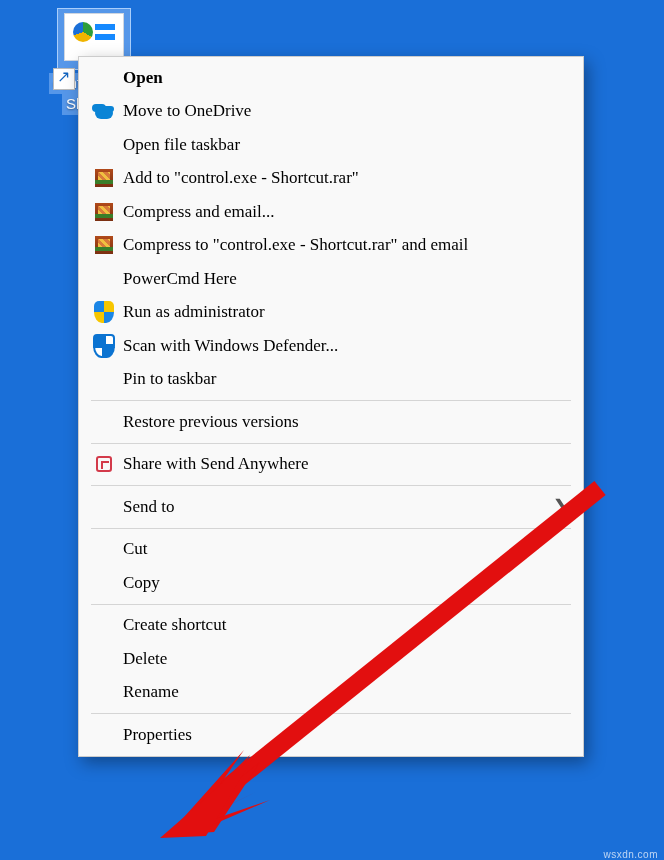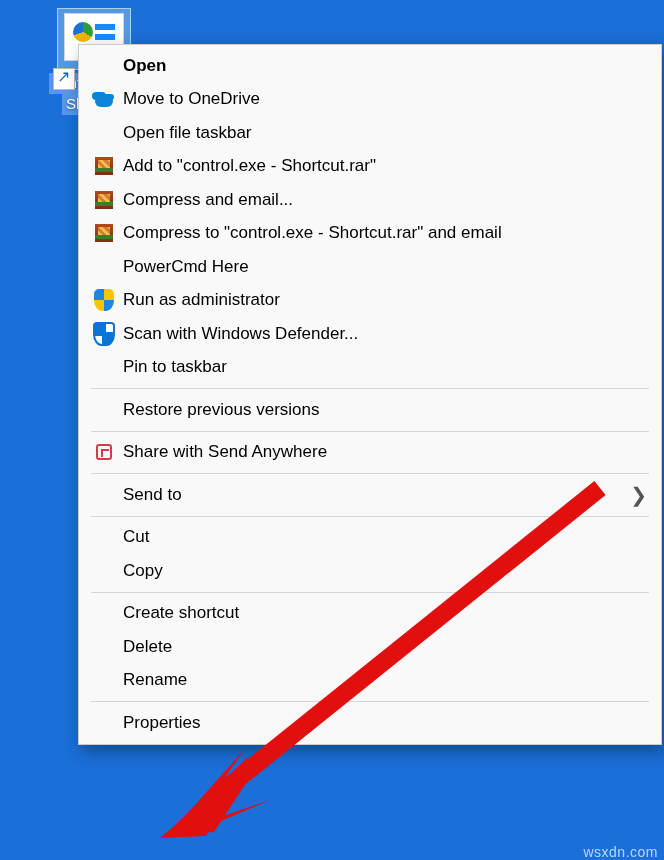--- a/index.html
+++ b/index.html
@@ -65,26 +65,27 @@
     display: inline-block;
     background: rgba(160,200,255,0.45);
     padding: 1px 4px;
     line-height: 1.25;
     text-shadow: 0 1px 2px rgba(0,0,0,0.4);
     white-space: nowrap;
   }
 
   .context-menu {
     position: absolute;
-    top: 44px; left: 78px;
-    width: 584px;
+    top: 56px; left: 78px;
+    width: 506px;
     background: #f9f9f9;
     border: 1px solid #ccc;
     box-shadow: 4px 6px 16px rgba(0,0,0,0.35);
     padding: 4px 0;
+    font-family: Liberation Serif, serif;
   }
   .item {
     display: flex;
     align-items: center;
     height: 33.5px;
     padding: 0 14px 0 10px;
     color: #000;
     white-space: nowrap;
   }
   .item.bold .lbl { font-weight: 600; }
@@ -152,21 +153,21 @@
   }
 
   .big-arrow {
     position: absolute;
     pointer-events: none;
   }
 
   .watermark {
     position: absolute;
     right: 6px; bottom: 0;
-    font-size: 14px;
+    font-size: 10px;
     color: rgba(255,255,255,0.7);
     letter-spacing: 0.5px;
   }
 </style>
 </head>
 <body>
 
 <div class="desktop">
 
   <div class="desktop-icon">

